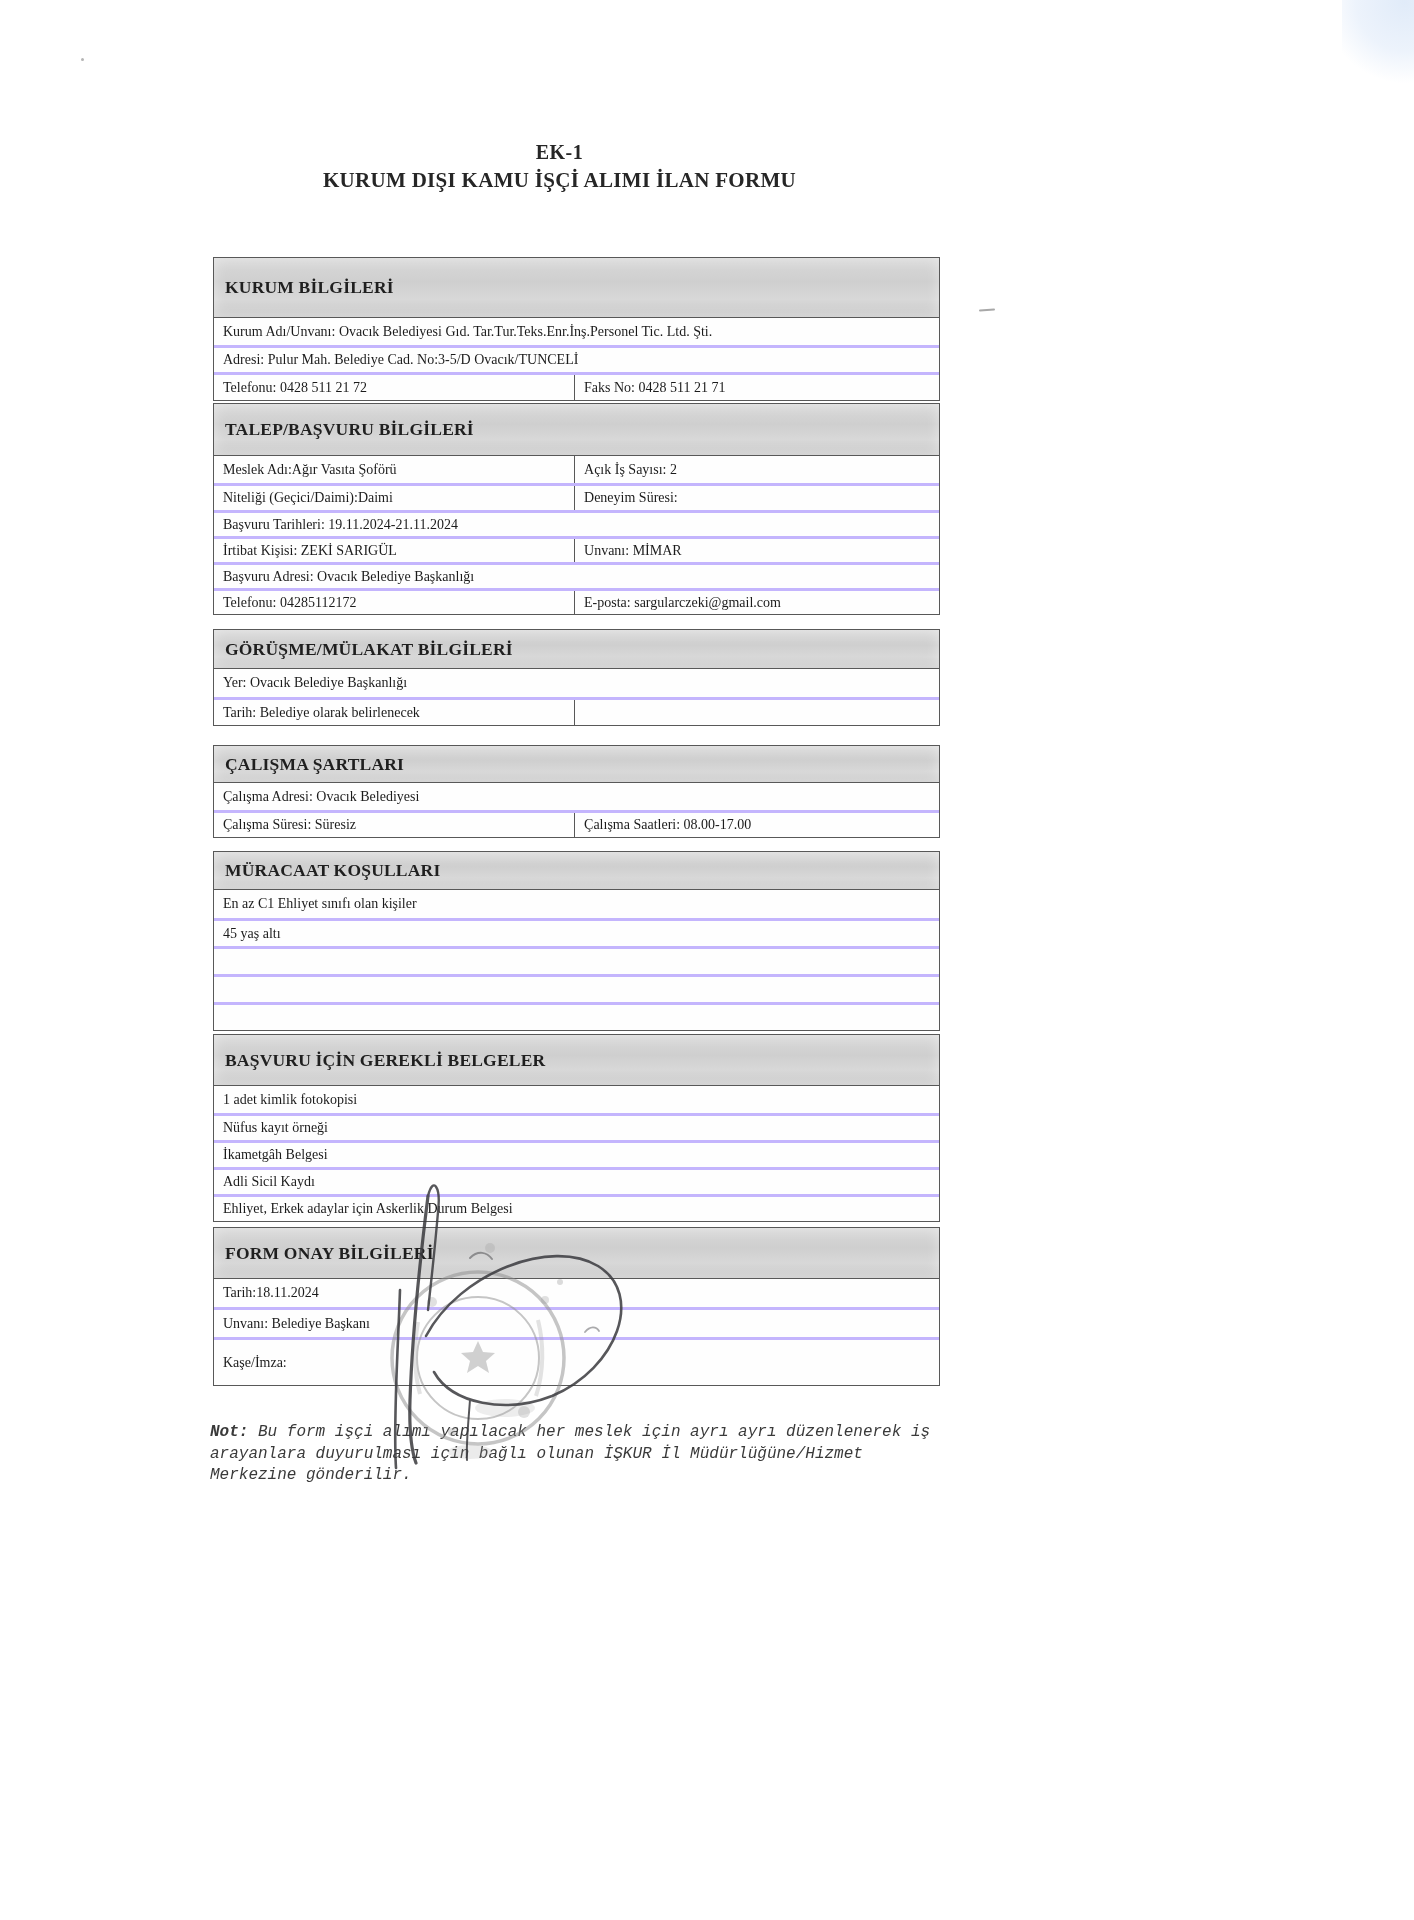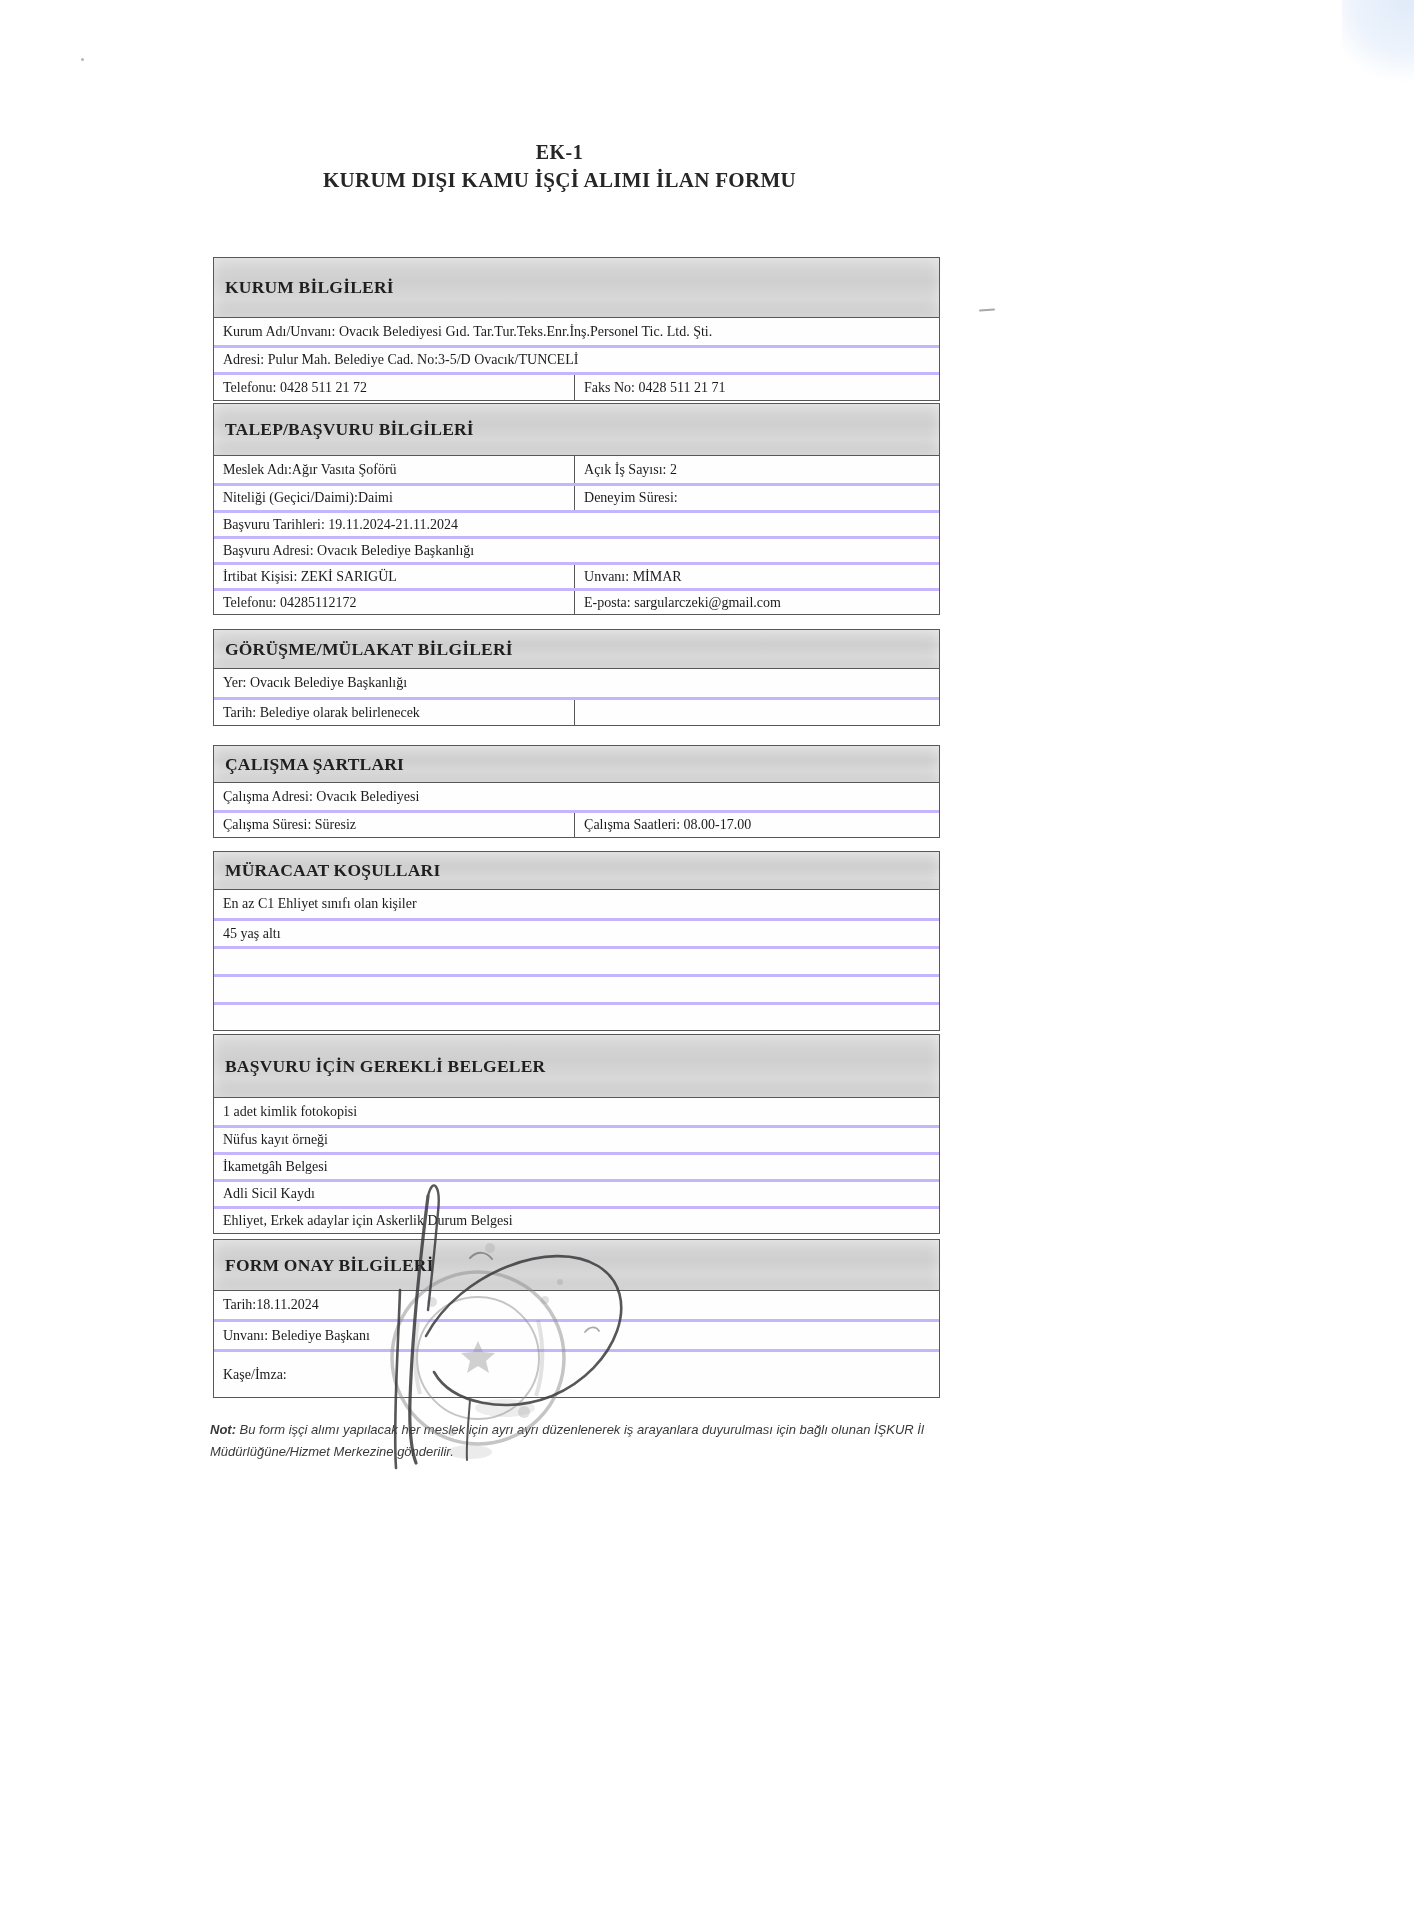--- a/index.html
+++ b/index.html
@@ -35,22 +35,22 @@
   .rows{box-sizing:border-box;border:1px solid #585858;border-top:none;background:#fefefe;}
   .row{box-sizing:border-box;display:flex;border-top:3px solid #c4b5fd;}
   .row:first-child{border-top:none;}
   .cell{
     box-sizing:border-box;flex:1 1 auto;display:flex;align-items:center;
     padding-left:9px;font-size:14px;color:#1b1b1b;white-space:nowrap;overflow:visible;
   }
   .row.two .cell.c0{flex:0 0 49.8%;border-right:1px solid #585858;}
   .note{
     position:absolute;left:210px;top:1406px;width:734px;
-    font-family:Liberation Sans, sans-serif;font-style:italic;
-    font-size:13px;line-height:21.5px;color:#3a3a3a;
+    font-family:Liberation Mono, monospace;font-style:italic;
+    font-size:16px;line-height:21.5px;color:#3a3a3a;
   }
   .note b{font-weight:bold;}
   .overlay{position:absolute;left:0;top:0;width:1414px;height:1920px;pointer-events:none;}
 </style>
 </head>
 <body>
 
 <div class="blob-tr"></div>
 <div class="dot-tl"></div>
 <div class="dash-right"></div>
@@ -83,27 +83,27 @@
           <div class="cell c0">Meslek Adı:Ağır Vasıta Şoförü</div>
           <div class="cell c1">Açık İş Sayısı: 2</div>
         </div>
         <div class="row two" style="height: 27px;">
           <div class="cell c0">Niteliği (Geçici/Daimi):Daimi</div>
           <div class="cell c1">Deneyim Süresi:</div>
         </div>
         <div class="row" style="height: 26px;">
           <div class="cell c0">Başvuru Tarihleri: 19.11.2024-21.11.2024</div>
         </div>
-        <div class="row" style="height: 26px;">
-          <div class="cell c0">Başvuru Adresi: Ovacık Belediye Başkanlığı</div>
-        </div>
         <div class="row two" style="height: 26px;">
           <div class="cell c0">İrtibat Kişisi: ZEKİ SARIGÜL</div>
           <div class="cell c1">Unvanı: MİMAR</div>
         </div>
+        <div class="row" style="height: 26px;">
+          <div class="cell c0">Başvuru Adresi: Ovacık Belediye Başkanlığı</div>
+        </div>
         <div class="row two" style="height: 26px;">
           <div class="cell c0">Telefonu: 04285112172</div>
           <div class="cell c1">E-posta: sargularczeki@gmail.com</div>
         </div>
       </div>
     </div>
     <div class="sec" style="margin-top: 14px; border-radius: 24px;">
       <div class="band" style="height: 40px;">GÖRÜŞME/MÜLAKAT BİLGİLERİ</div>
       <div class="rows">
         <div class="row" style="height: 28px;">
@@ -141,21 +141,21 @@
         </div>
         <div class="row" style="height: 28px;">
           <div class="cell c0"></div>
         </div>
         <div class="row" style="height: 28px;">
           <div class="cell c0"></div>
         </div>
       </div>
     </div>
     <div class="sec" style="margin-top: 3px;">
-      <div class="band" style="height: 64px;">BAŞVURU İÇİN GEREKLİ BELGELER</div>
+      <div class="band" style="height: 52px;">BAŞVURU İÇİN GEREKLİ BELGELER</div>
       <div class="rows">
         <div class="row" style="height: 27px;">
           <div class="cell c0">1 adet kimlik fotokopisi</div>
         </div>
         <div class="row" style="height: 27px;">
           <div class="cell c0">Nüfus kayıt örneği</div>
         </div>
         <div class="row" style="height: 27px;">
           <div class="cell c0">İkametgâh Belgesi</div>
         </div>

